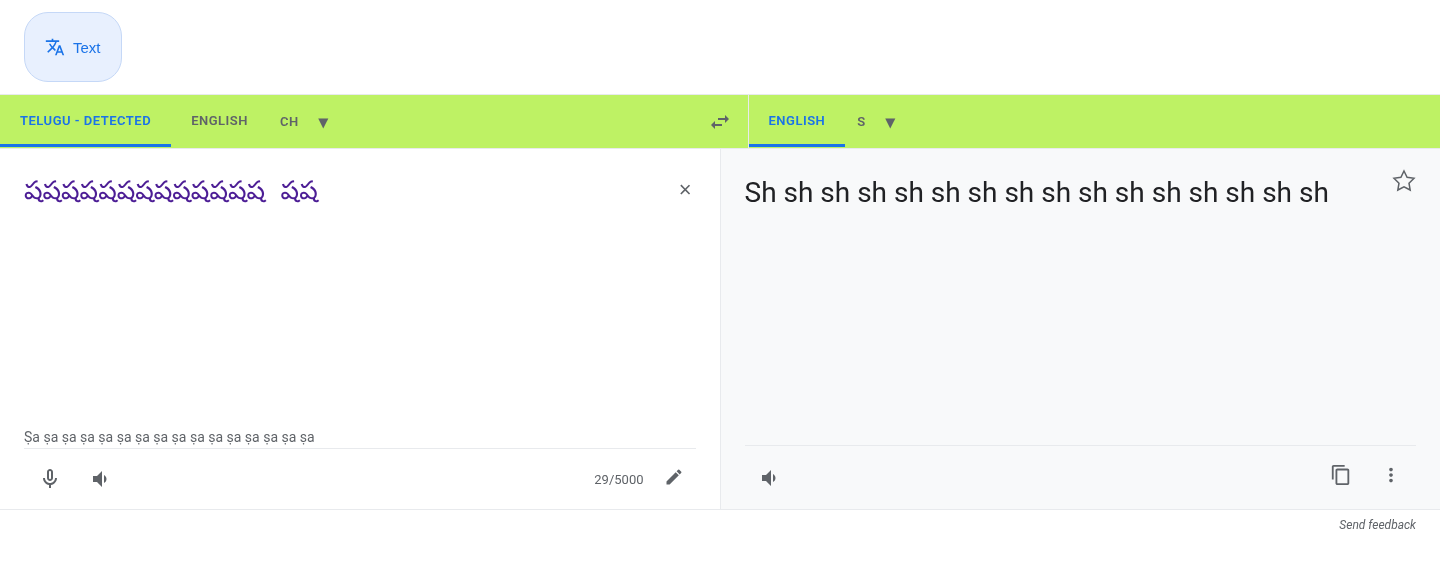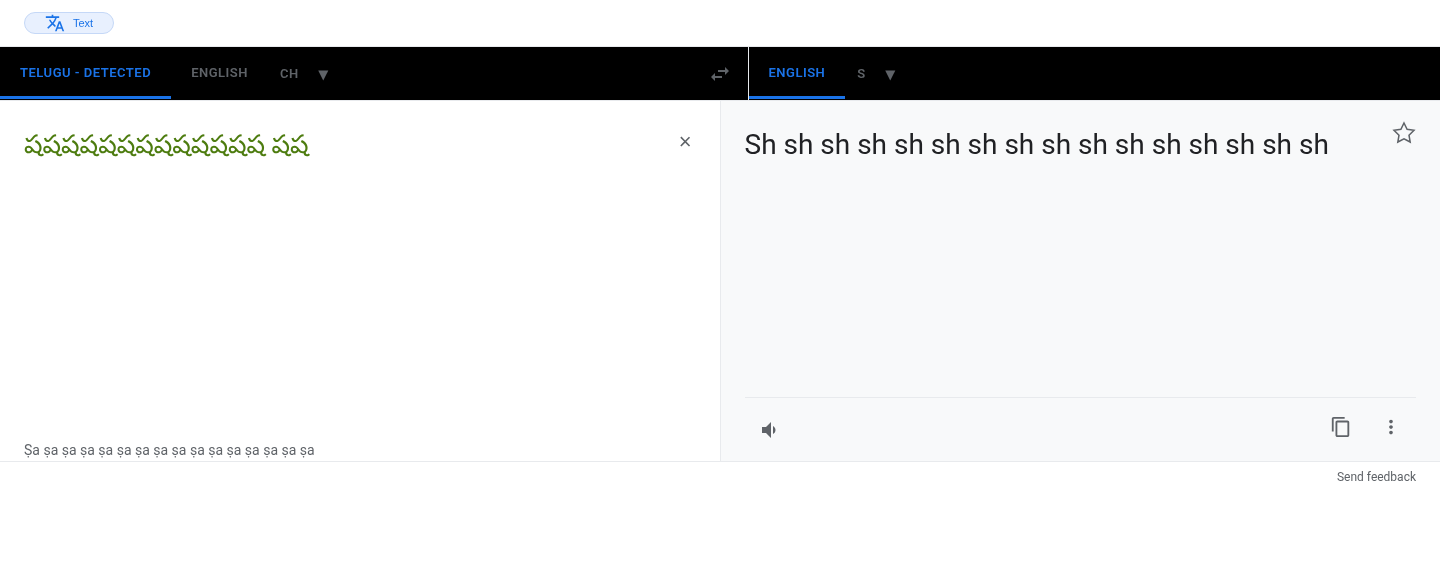--- a/index.html
+++ b/index.html
@@ -19,25 +19,25 @@
       padding: 12px 24px;
       border-bottom: 1px solid #e8eaed;
       background: #fff;
       gap: 12px;
     }
 
     .tab-btn {
       display: flex;
       align-items: center;
       gap: 8px;
-      padding: 0 20px;
+      padding: 24px 20px;
       border-radius: 24px;
       border: 1px solid #dadce0;
       background: #fff;
-      font-size: 11px;
+      font-size: 15px;
       font-weight: 500;
       cursor: pointer;
       color: #1a73e8;
     }
 
     .tab-btn.active {
       background: #e8f0fe;
       border-color: #c5d8f7;
     }
 
@@ -45,21 +45,21 @@
       width: 20px;
       height: 20px;
       fill: #1a73e8;
     }
 
     
     .lang-bar {
       display: flex;
       align-items: center;
       border-bottom: 1px solid #e8eaed;
-      background: #000000;
+      background: #bef264;
     }
 
     .lang-panel {
       display: flex;
       align-items: center;
       flex: 1;
       gap: 0;
     }
 
     .lang-panel.right {
@@ -131,28 +131,29 @@
       flex: 1;
       background: #f8f9fa;
       display: flex;
       flex-direction: column;
       position: relative;
       padding: 24px 24px 0 24px;
     }
 
     .source-text {
       font-size: 24px;
-      color: #4d7c0f;
+      color: #4c1d95;
       line-height: 1.4;
       flex: 1;
       outline: none;
       border: none;
       background: transparent;
       resize: none;
       width: calc(100% - 40px);
+      font-family: Liberation Mono, monospace;
     }
 
     .transliteration-text {
       font-size: 14px;
       color: #5f6368;
       margin-top: 20px;
       line-height: 1.6;
     }
 
     .clear-btn {
@@ -256,20 +257,21 @@
       display: flex;
       justify-content: flex-end;
       padding: 8px 24px;
       border-top: 1px solid #e8eaed;
       background: #fff;
     }
 
     .feedback-link {
       font-size: 12px;
       color: #5f6368;
+      font-style: italic;
       cursor: pointer;
     }
 
     
     .telugu-text {
       font-size: 26px;
       line-height: 1.5;
     }
   </style>
 </head>
@@ -306,20 +308,38 @@
     </div>
   </div>
 </div>
 
 <div class="translation-area">
 
   <div class="source-panel">
     <div class="telugu-text source-text" contenteditable="true" style="">షషషషషషషషషషషషష షష</div>
     <button class="clear-btn">×</button>
     <div class="transliteration-text">Ṣa ṣa ṣa ṣa ṣa ṣa ṣa ṣa ṣa ṣa ṣa ṣa ṣa ṣa ṣa ṣa</div>
+    <div class="source-toolbar">
+      <button class="toolbar-btn">
+        <svg width="24" height="24" viewBox="0 0 24 24" fill="#5f6368">
+          <path d="M12 14c1.66 0 3-1.34 3-3V5c0-1.66-1.34-3-3-3S9 3.34 9 5v6c0 1.66 1.34 3 3 3zm-1-9c0-.55.45-1 1-1s1 .45 1 1v6c0 .55-.45 1-1 1s-1-.45-1-1V5zm6 6c0 2.76-2.24 5-5 5s-5-2.24-5-5H5c0 3.53 2.61 6.43 6 6.92V21h2v-3.08c3.39-.49 6-3.39 6-6.92h-2z"></path>
+        </svg>
+      </button>
+      <button class="toolbar-btn">
+        <svg width="24" height="24" viewBox="0 0 24 24" fill="#5f6368">
+          <path d="M3 9v6h4l5 5V4L7 9H3zm13.5 3c0-1.77-1.02-3.29-2.5-4.03v8.05c1.48-.73 2.5-2.25 2.5-4.02z"></path>
+        </svg>
+      </button>
+      <span class="char-count">29/5000</span>
+      <button class="edit-btn">
+        <svg width="20" height="20" viewBox="0 0 24 24" fill="#5f6368">
+          <path d="M3 17.25V21h3.75L17.81 9.94l-3.75-3.75L3 17.25zM20.71 7.04c.39-.39.39-1.02 0-1.41l-2.34-2.34a1 1 0 0 0-1.41 0l-1.83 1.83 3.75 3.75 1.83-1.83z"></path>
+        </svg>
+      </button>
+    </div>
   </div>
 
   <div class="target-panel">
     <div class="target-text">Sh sh sh sh sh sh sh sh sh sh sh sh sh sh sh sh</div>
     <button class="star-btn">
       <svg width="24" height="24" viewBox="0 0 24 24" fill="none" stroke="#5f6368" stroke-width="1.5">
         <polygon points="12,2 15.09,8.26 22,9.27 17,14.14 18.18,21.02 12,17.77 5.82,21.02 7,14.14 2,9.27 8.91,8.26"></polygon>
       </svg>
     </button>
     <div class="target-toolbar">

